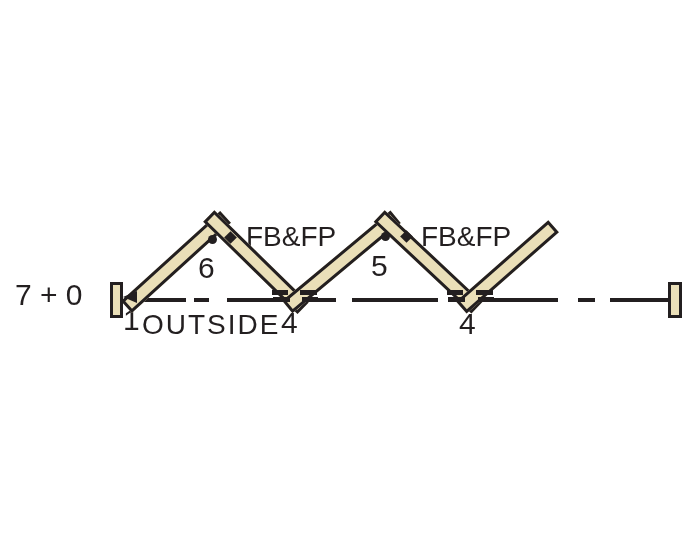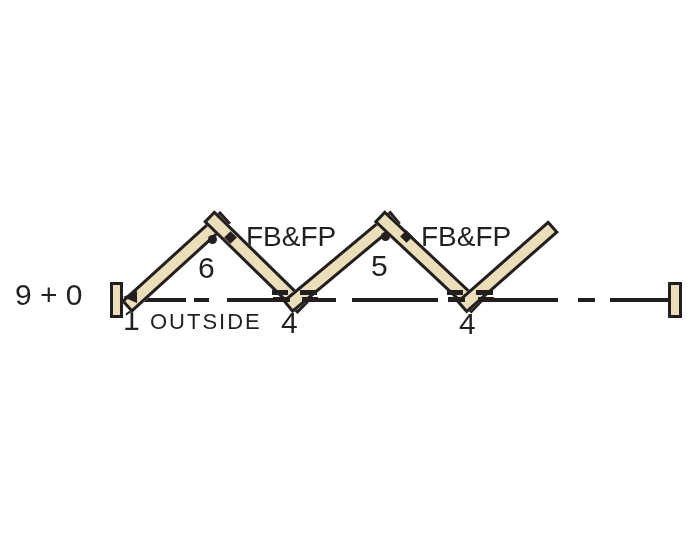--- a/index.html
+++ b/index.html
@@ -25,25 +25,25 @@
     line-height: 1;
     white-space: nowrap;
   }
 </style>
 </head>
 <body>
 
 <div class="canvas">
   <div id="stage">
 
-    <span class="lbl" style="left:15px;top:280px;font-size:30px">9 + 0</span>
+    <span class="lbl" style="left:15px;top:280px;font-size:30px">7 + 0</span>
 
     <span class="lbl" style="left:123px;top:305px;font-size:30px">1</span>
 
-    <span class="lbl" style="left:150px;top:311px;font-size:22px;letter-spacing:2px">OUTSIDE</span>
+    <span class="lbl" style="left:142px;top:311px;font-size:28px;letter-spacing:2px">OUTSIDE</span>
 
     <span class="lbl" style="left:198px;top:253px;font-size:30px">6</span>
 
     <span class="lbl" style="left:281px;top:308px;font-size:30px">4</span>
 
     <span class="lbl" style="left:246px;top:223px;font-size:28px">FB&amp;FP</span>
 
     <span class="lbl" style="left:371px;top:251px;font-size:30px">5</span>
 
     <span class="lbl" style="left:421px;top:223px;font-size:28px">FB&amp;FP</span>

